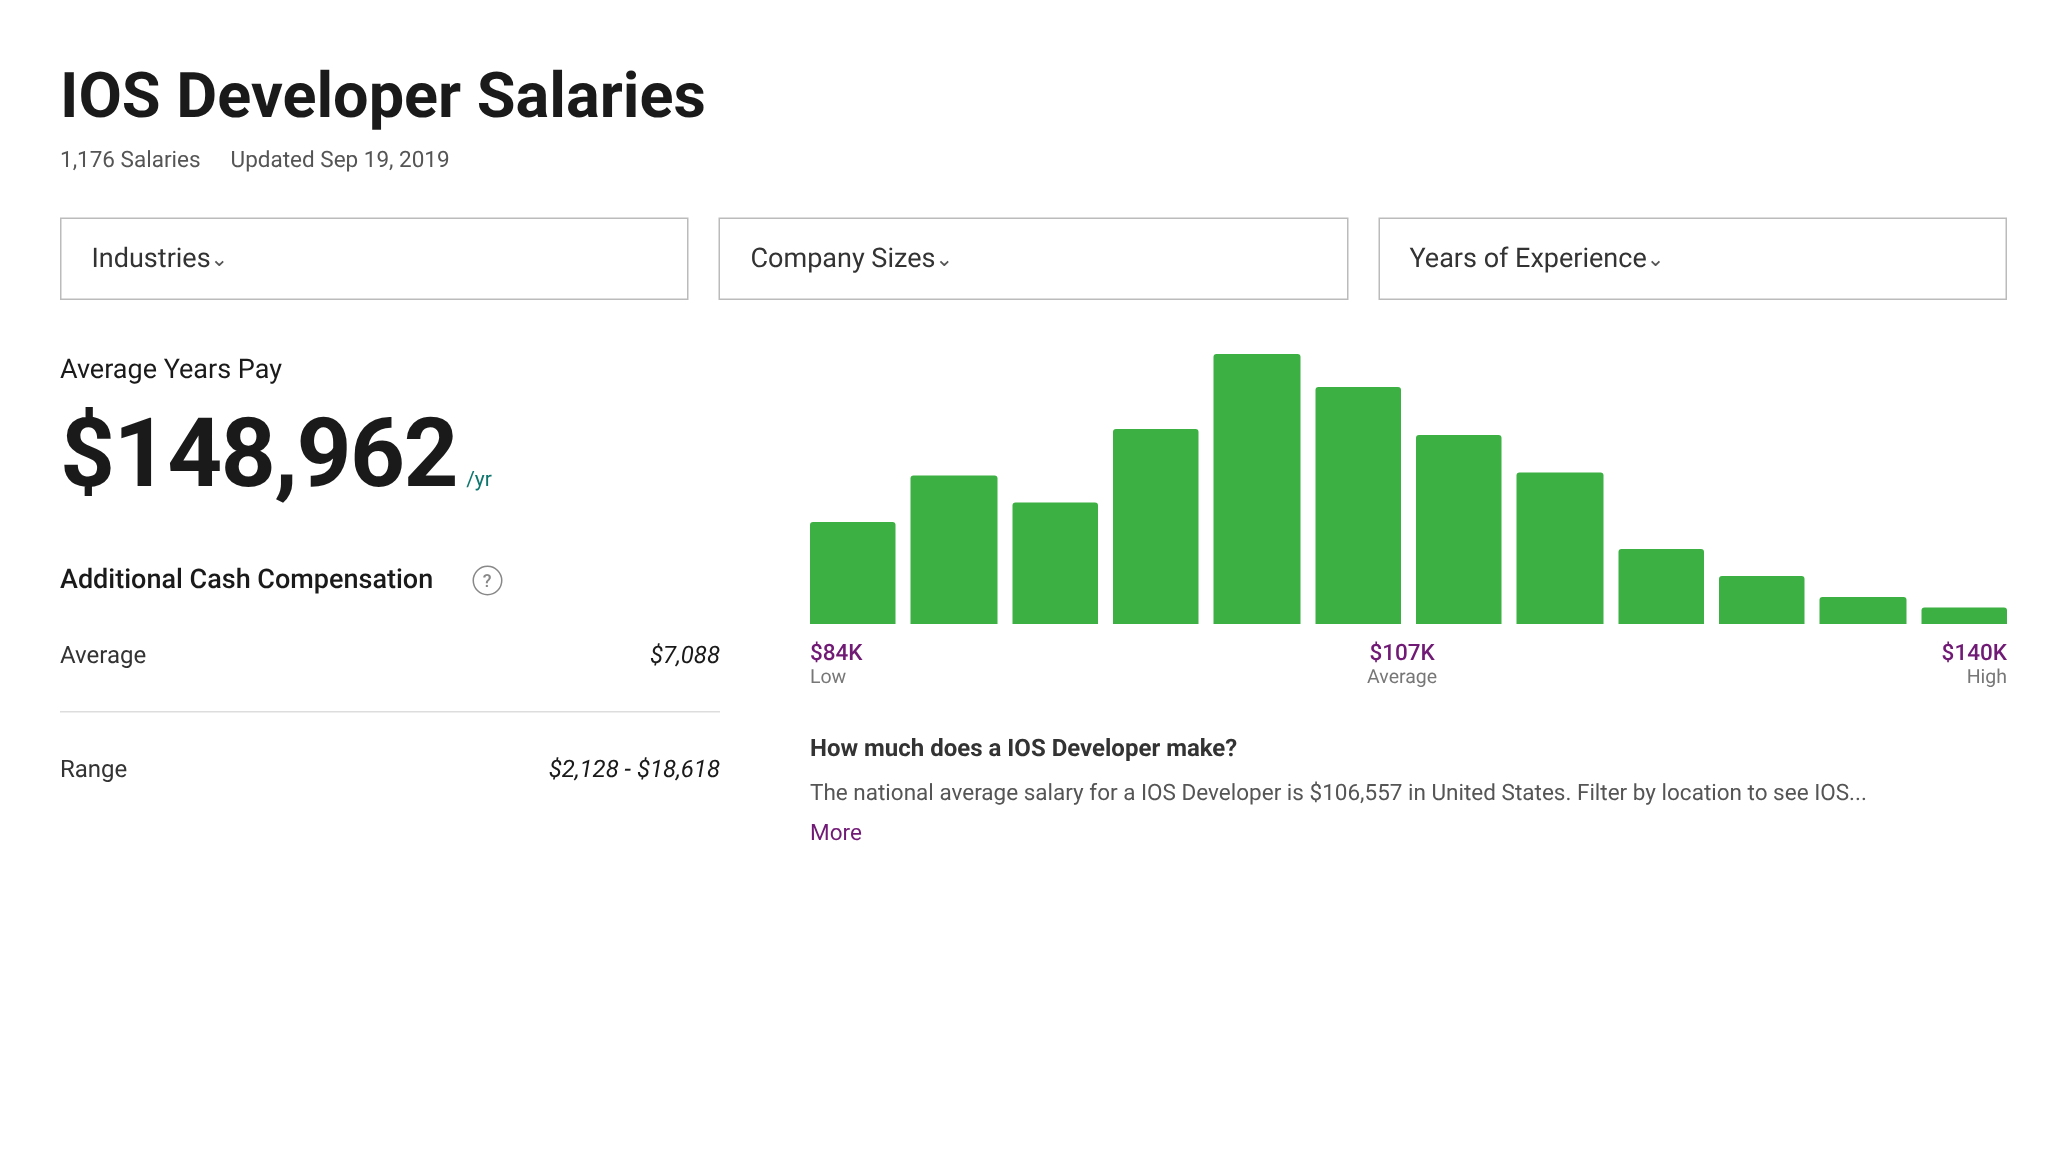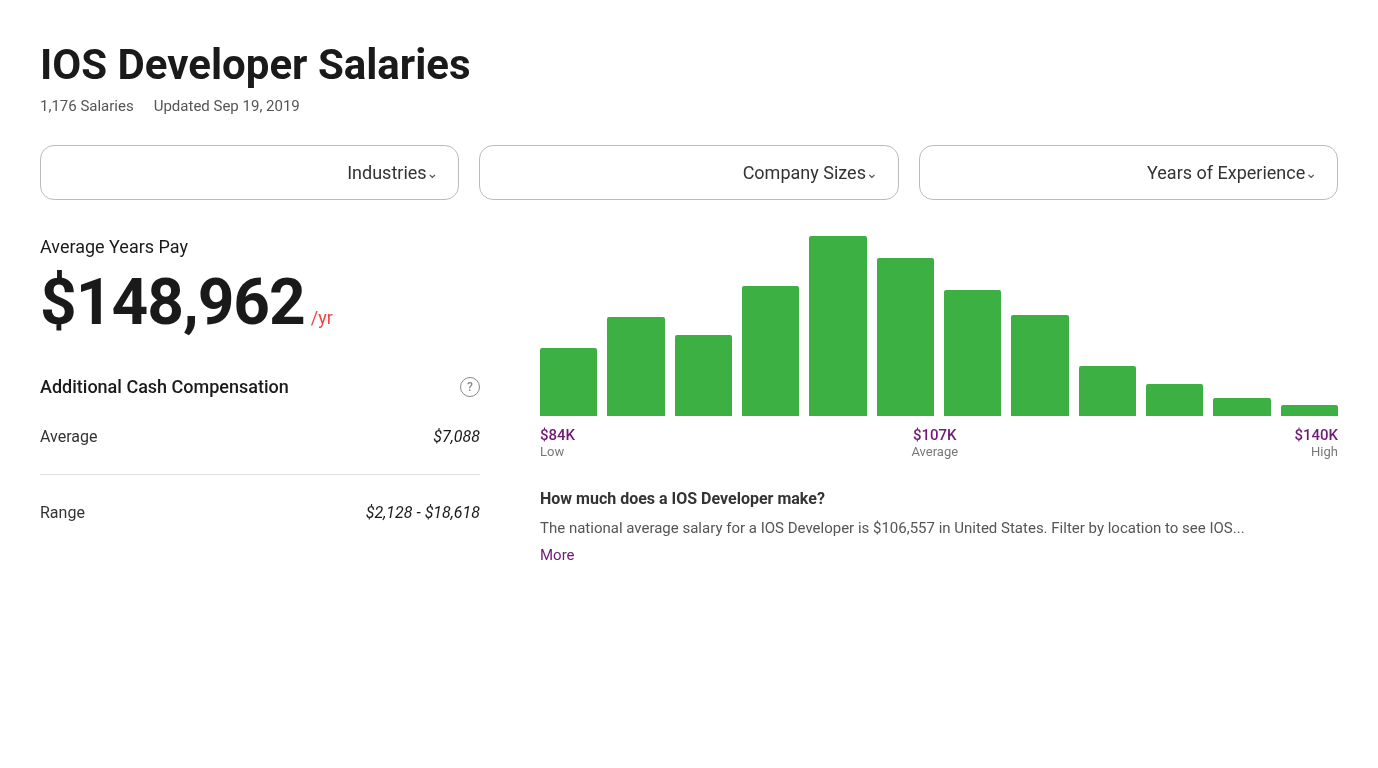--- a/index.html
+++ b/index.html
@@ -37,25 +37,25 @@
 
     .filters-row {
       display: flex;
       gap: 20px;
       margin-bottom: 36px;
     }
 
     .filter-dropdown {
       flex: 1;
       border: 1.5px solid #bbb;
-      border-radius: 14px;
+      border-radius: 0;
       padding: 16px 20px;
       display: flex;
       align-items: center;
-      justify-content: flex-end;
+      justify-content: flex-start;
       cursor: pointer;
       background: #fff;
       font-size: 18px;
       color: #1a1a1a;
     }
 
     .filter-dropdown-label {
       font-size: 18px;
       color: #333;
     }
@@ -93,44 +93,43 @@
     }
 
     .salary-amount {
       font-size: 64px;
       font-weight: 700;
       color: #1a1a1a;
       letter-spacing: -1px;
     }
 
     .salary-period {
-      font-size: 18px;
-      color: #ef4444;
+      font-size: 14px;
+      color: #0f766e;
       margin-left: 6px;
     }
 
     .divider {
       border: none;
       border-top: 1px solid #ddd;
       margin: 14px 0;
     }
 
     .cash-comp-section {
       margin-bottom: 20px;
     }
 
     .cash-comp-header {
       display: flex;
       align-items: center;
-      gap: 0;
+      gap: 26px;
       font-size: 18px;
       font-weight: 500;
       color: #1a1a1a;
       margin-bottom: 16px;
-      justify-content: space-between;
     }
 
     .help-icon {
       width: 20px;
       height: 20px;
       border: 1.5px solid #888;
       border-radius: 50%;
       display: inline-flex;
       align-items: center;
       justify-content: center;

